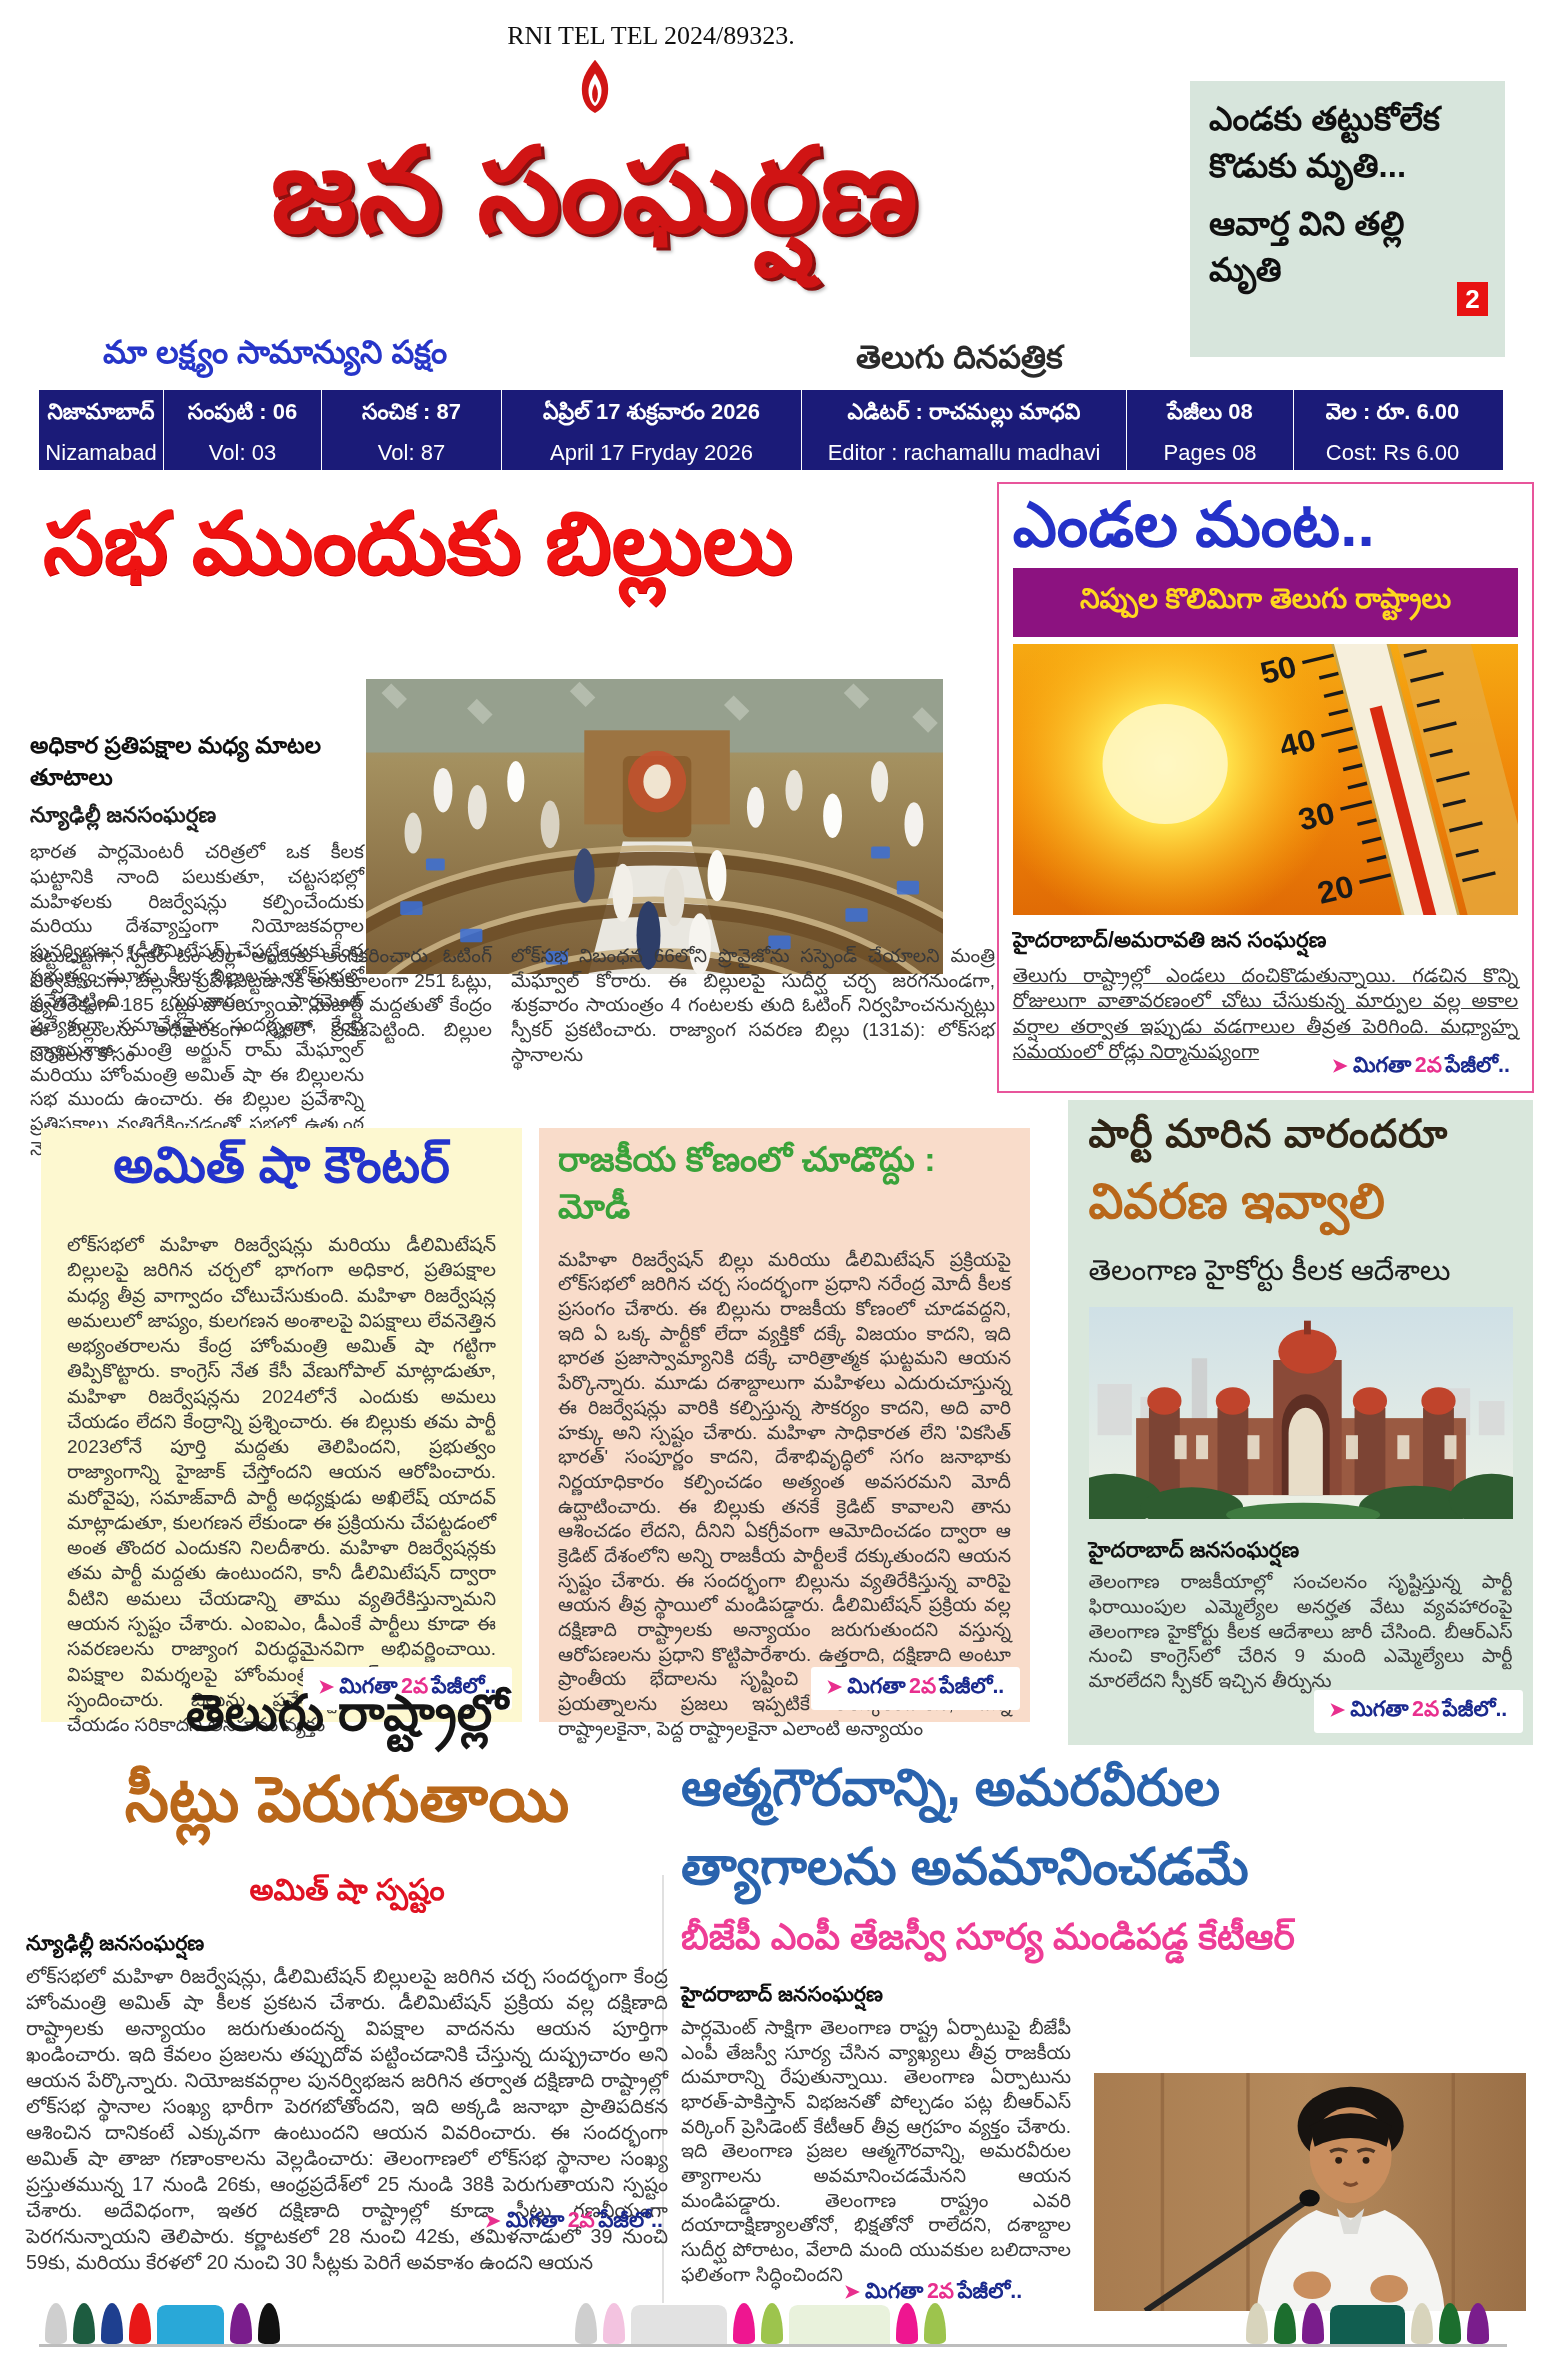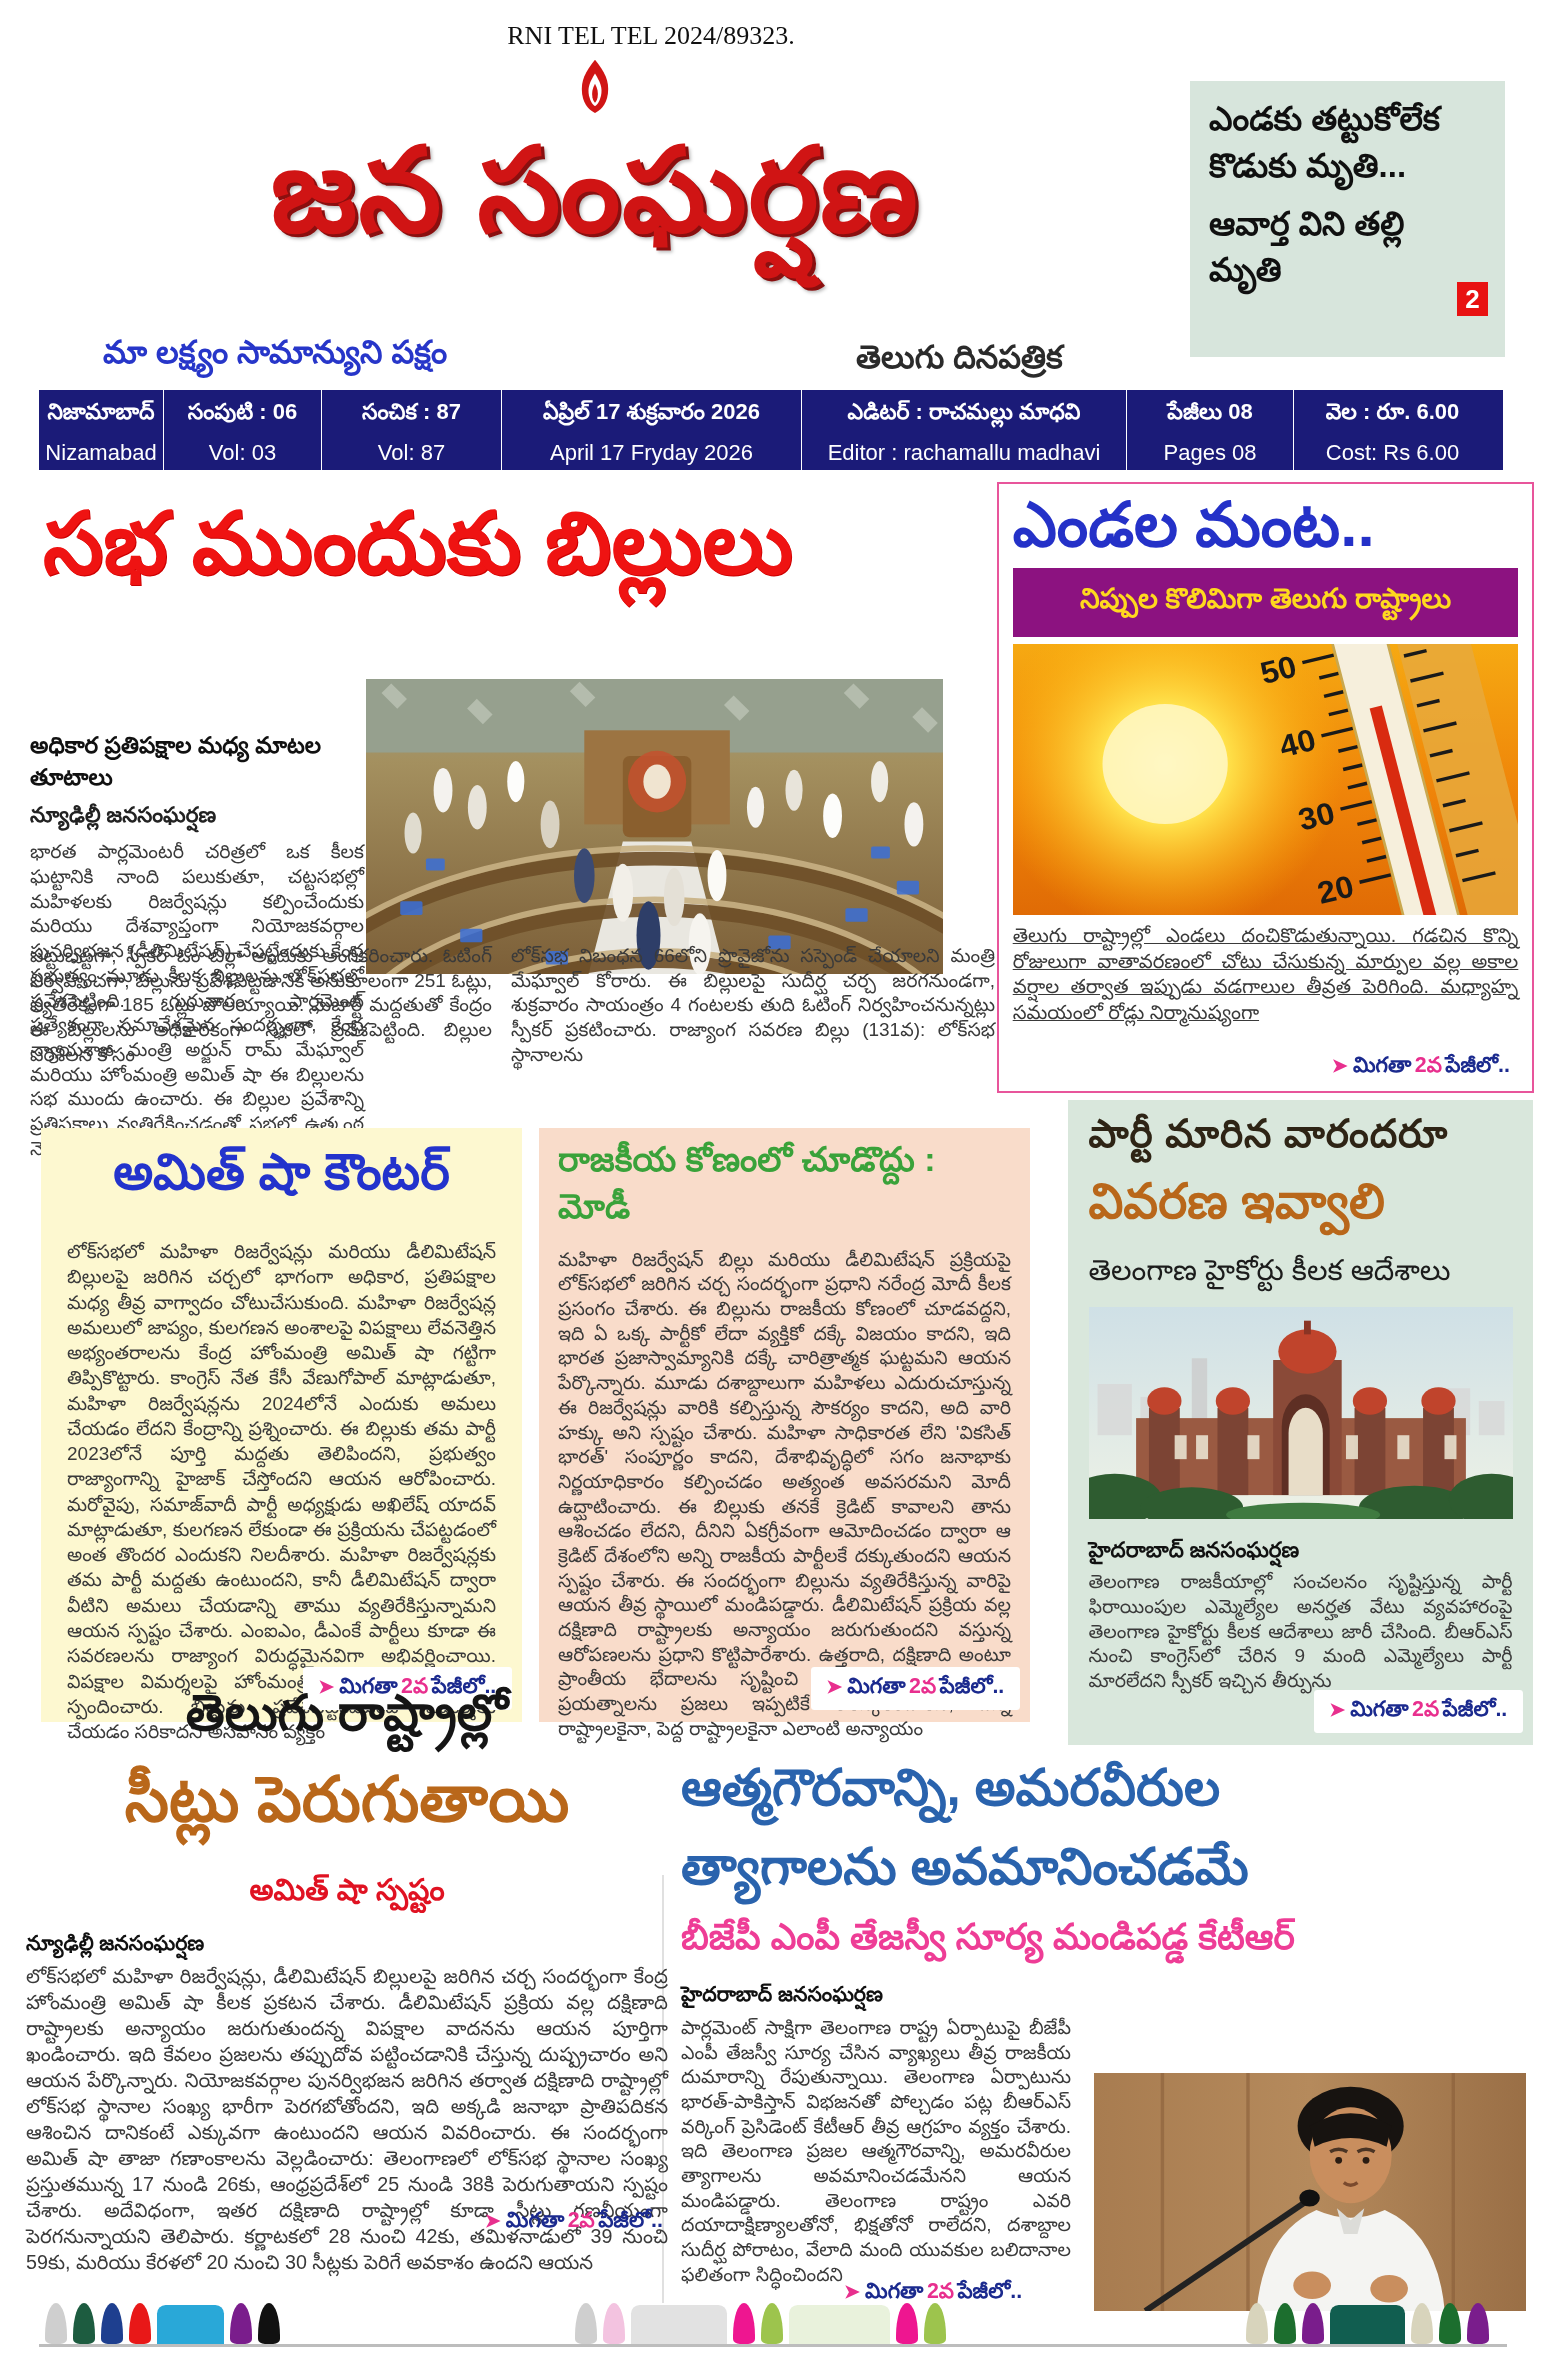--- a/index.html
+++ b/index.html
@@ -53,21 +53,21 @@
           border:2.6px solid #e8559b; padding:6.8px 13.7px; }
   .heat-title { font-size:62px; font-weight:bold; color:#2431c8; line-height:1.1; }
   .heat-banner { margin-top:8.6px; background:#8c1280; color:#ffd91e; font-size:28px; font-weight:bold;
                  text-align:center; padding:15.4px 5.1px; }
   .heat-photo { margin-top:6.8px; width:100%; height:271px; }
   .heat-byline { font-size:21.4px; font-weight:bold; color:#111; margin-top:10.3px; }
   .heat-body { font-size:19.7px; line-height:1.3; text-align:justify; color:#3a3a3a; margin-top:5.1px;text-decoration:underline; }
   .heat .more { position:absolute; right:22px; bottom:8.6px; }
 
   
-  .shah { position:absolute; left:41px; top:1128px; width:481px; height:594px; background:#fdf8d0; padding:15px 26px; }
+  .shah { position:absolute; left:41px; top:1128px; width:481px; height:594px; background:#fdf8d0; padding:8px 26px; }
   .shah-title { font-size:50px; font-weight:bold; color:#2333cc; text-align:center; }
   .shah-body { margin-top:26px; font-size:19px; line-height:1.33; text-align:justify; color:#3a3a3a; }
   .modi { position:absolute; left:539px; top:1128px; width:491px; height:594px; background:#f9dcca; padding:12px 19px; }
   .modi-title { font-size:34px; font-weight:bold; color:#3aa23a; }
   .modi-body { margin-top:13.7px; font-size:19px; line-height:1.3; text-align:justify; color:#3a3a3a; }
   .pill { position:absolute; bottom:12px; right:10.3px; background:#ffffff; border-radius:3.4px; padding:6.8px 15.4px; }
 
   .court { position:absolute; left:1068px; top:1100px; width:465px; height:645px; background:#d9e7dc; padding:12px 20.5px; }
   .court-t1 { font-size:39px; font-weight:bold; color:#2e2415; letter-spacing:0.9px; }
   .court-t2 { font-size:49px; font-weight:bold; color:#b9671a; margin-top:6.8px; }
@@ -291,20 +291,21 @@
         </g>
         <g font-size="36" font-weight="bold" fill="#1a1a1a" font-family="Liberation Sans, sans-serif" text-anchor="end">
           <text x="352" y="14">50</text>
             <text x="352" y="102">40</text>
           <text x="352" y="190">30</text>
             <text x="352" y="278">20</text>
         </g>
         <text x="408" y="-80" font-size="30" font-weight="bold" fill="#1a1a1a" font-family="Liberation Sans, sans-serif">C</text>
       </g>
     </svg>
+    <div class="heat-byline">హైదరాబాద్/అమరావతి జన సంఘర్షణ</div>
     <div class="heat-body">తెలుగు రాష్ట్రాల్లో ఎండలు దంచికొడుతున్నాయి. గడచిన కొన్ని రోజులుగా వాతావరణంలో చోటు చేసుకున్న మార్పుల వల్ల అకాల వర్షాల తర్వాత ఇప్పుడు వడగాలుల తీవ్రత పెరిగింది. మధ్యాహ్న సమయంలో రోడ్లు నిర్మానుష్యంగా</div>
     <div class="more">
       <span class="arr">➤</span><span class="m1">మిగతా</span><span class="m2">2వ</span><span class="m3">పేజీలో..</span>
     </div>
   </div>
 
   <div class="shah">
     <div class="shah-title">అమిత్ షా కౌంటర్</div>
     <div class="shah-body">లోక్‌సభలో మహిళా రిజర్వేషన్లు మరియు డీలిమిటేషన్ బిల్లులపై జరిగిన చర్చలో భాగంగా అధికార, ప్రతిపక్షాల మధ్య తీవ్ర వాగ్వాదం చోటుచేసుకుంది. మహిళా రిజర్వేషన్ల అమలులో జాప్యం, కులగణన అంశాలపై విపక్షాలు లేవనెత్తిన అభ్యంతరాలను కేంద్ర హోంమంత్రి అమిత్ షా గట్టిగా తిప్పికొట్టారు. కాంగ్రెస్ నేత కేసీ వేణుగోపాల్ మాట్లాడుతూ, మహిళా రిజర్వేషన్లను 2024లోనే ఎందుకు అమలు చేయడం లేదని కేంద్రాన్ని ప్రశ్నించారు. ఈ బిల్లుకు తమ పార్టీ 2023లోనే పూర్తి మద్దతు తెలిపిందని, ప్రభుత్వం రాజ్యాంగాన్ని హైజాక్ చేస్తోందని ఆయన ఆరోపించారు. మరోవైపు, సమాజ్‌వాదీ పార్టీ అధ్యక్షుడు అఖిలేష్ యాదవ్ మాట్లాడుతూ, కులగణన లేకుండా ఈ ప్రక్రియను చేపట్టడంలో అంత తొందర ఎందుకని నిలదీశారు. మహిళా రిజర్వేషన్లకు తమ పార్టీ మద్దతు ఉంటుందని, కానీ డీలిమిటేషన్ ద్వారా వీటిని అమలు చేయడాన్ని తాము వ్యతిరేకిస్తున్నామని ఆయన స్పష్టం చేశారు. ఎంఐఎం, డీఎంకే పార్టీలు కూడా ఈ సవరణలను రాజ్యాంగ విరుద్ధమైనవిగా అభివర్ణించాయి. విపక్షాల విమర్శలపై హోంమంత్రి అమిత్ షా ఘాటుగా స్పందించారు. బిల్లును ప్రవేశపెట్టకముందే విమర్శలు చేయడం సరికాదని అసహనం వ్యక్తం</div>
     <div class="pill more">

